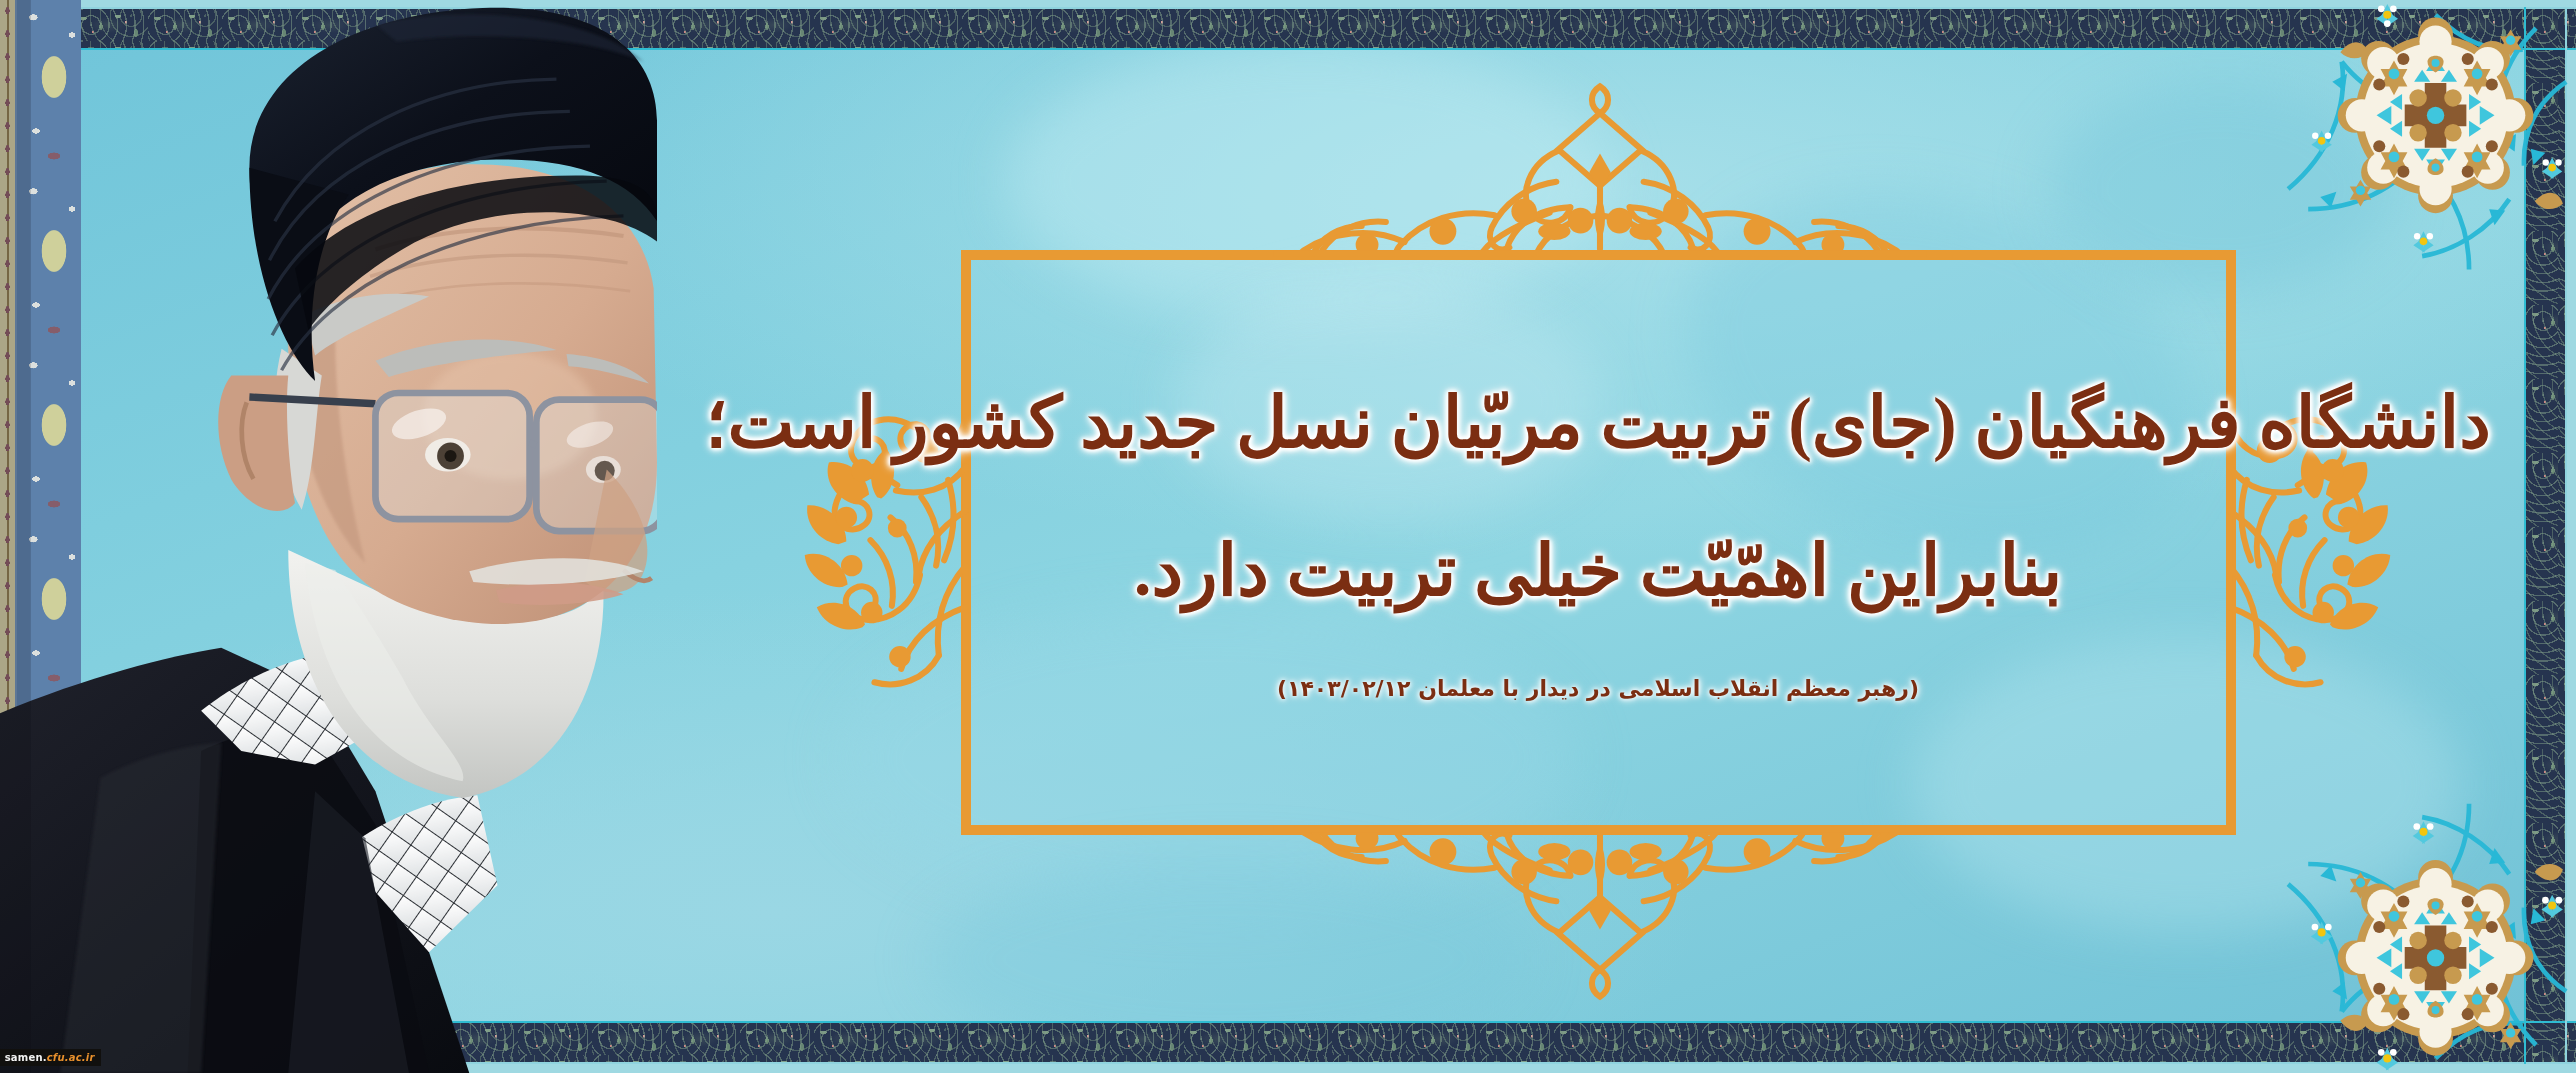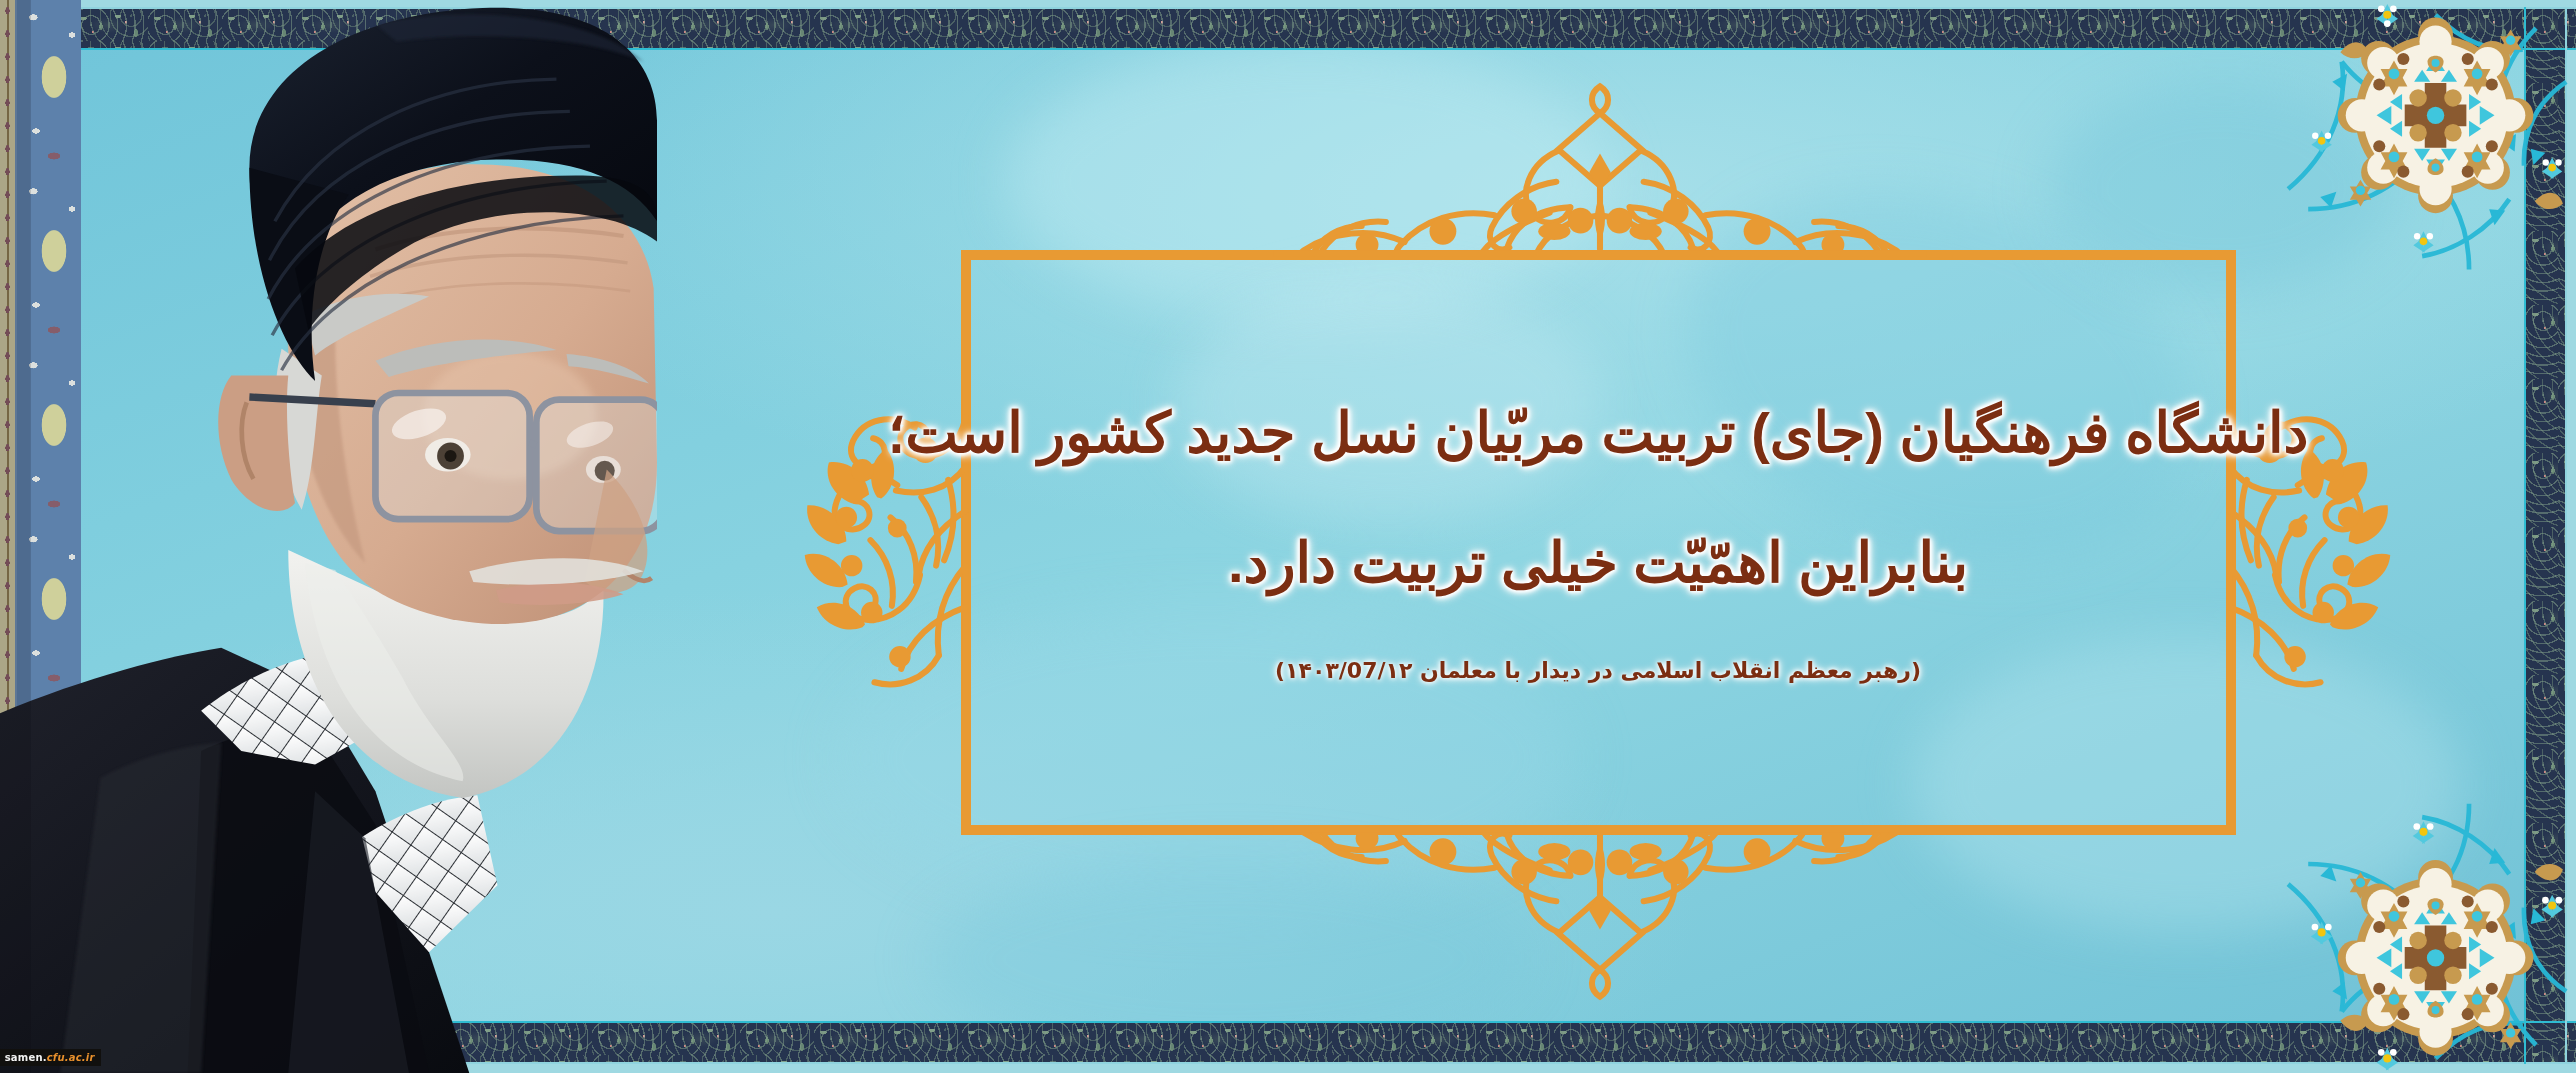--- a/index.html
+++ b/index.html
@@ -134,23 +134,23 @@
   
   .quote{
     position:absolute;z-index:8;
     left:986px;top:268px;width:1224px;height:547px;
     display:flex;flex-direction:column;
     align-items:center;justify-content:center;
     text-align:center;direction:rtl;
   }
   .q-line{
     color:#7b2e12;
-    font-family:Liberation Sans, sans-serif;
+    font-family:Liberation Serif, serif;
     font-weight:bold;
-    font-size:56px;
+    font-size:71px;
     line-height:1.18;
     letter-spacing:-0.7px;
     white-space:nowrap;
     text-shadow:
        0 0 6.7px #fff, 0 0 6.7px #fff, 0 0 9.4px #fff,
        0 0 12px #fff, 1.3px 1.3px 3.4px rgba(255,255,255,.95),
       -1.3px -1.3px 3.4px rgba(255,255,255,.95);
   }
   .q-line-1{margin-bottom:64px;}
   .q-attr{
@@ -843,21 +843,21 @@
         <circle cx="122" cy="338" r="16"></circle>
         <circle cx="164" cy="404" r="16"></circle>
         <circle cx="160" cy="212" r="14"></circle>
       </g>
     </svg>
   </div>
 
   <div class="quote">
     <div class="q-line q-line-1">دانشگاه فرهنگیان (جای) تربیت مربّیان نسل جدید کشور است؛</div>
     <div class="q-line q-line-2">بنابراین اهمّیّت خیلی تربیت دارد.</div>
-    <div class="q-attr">(رهبر معظم انقلاب اسلامی در دیدار با معلمان ۱۴۰۳/07/۱۲)</div>
+    <div class="q-attr">(رهبر معظم انقلاب اسلامی در دیدار با معلمان ۱۴۰۳/۰۲/۱۲)</div>
   </div>
 
   <div class="watermark">
     <span class="wm-a">samen.</span>
       <span class="wm-b">cfu.ac.ir</span>
   </div>
 
 </div>
 
 

